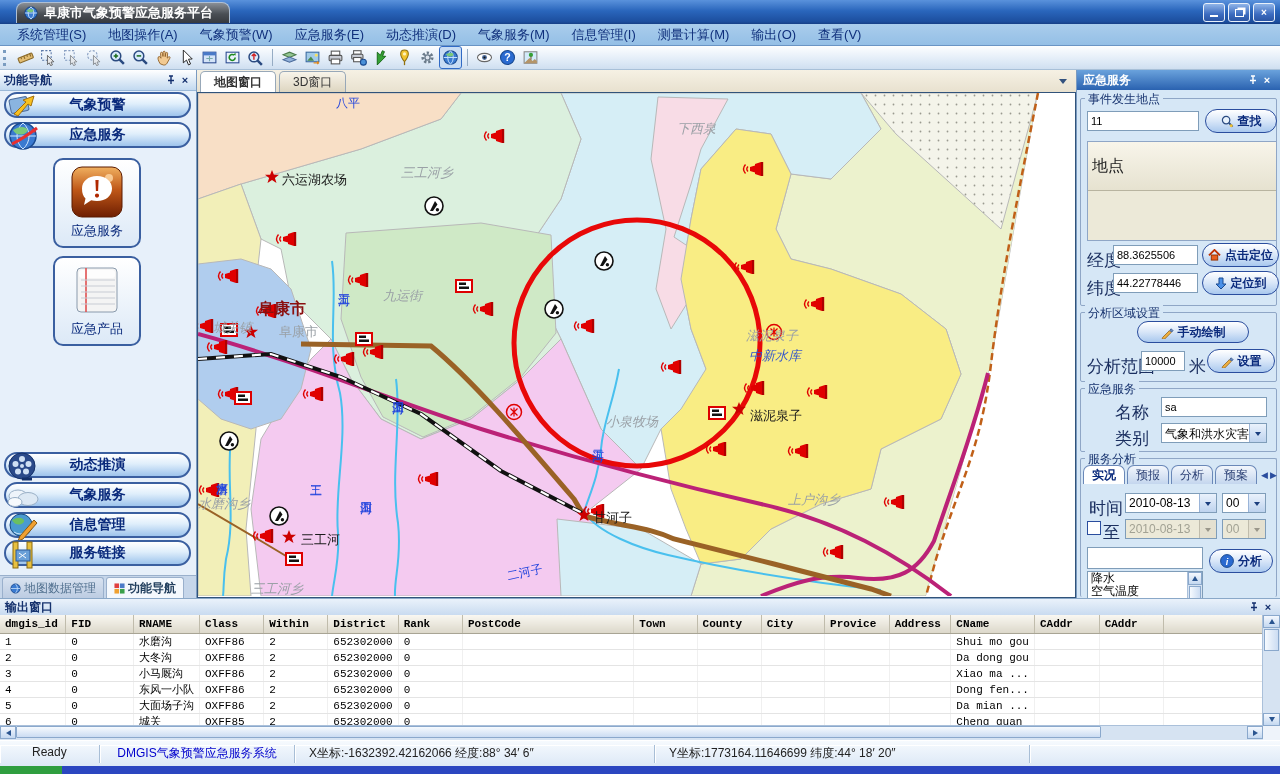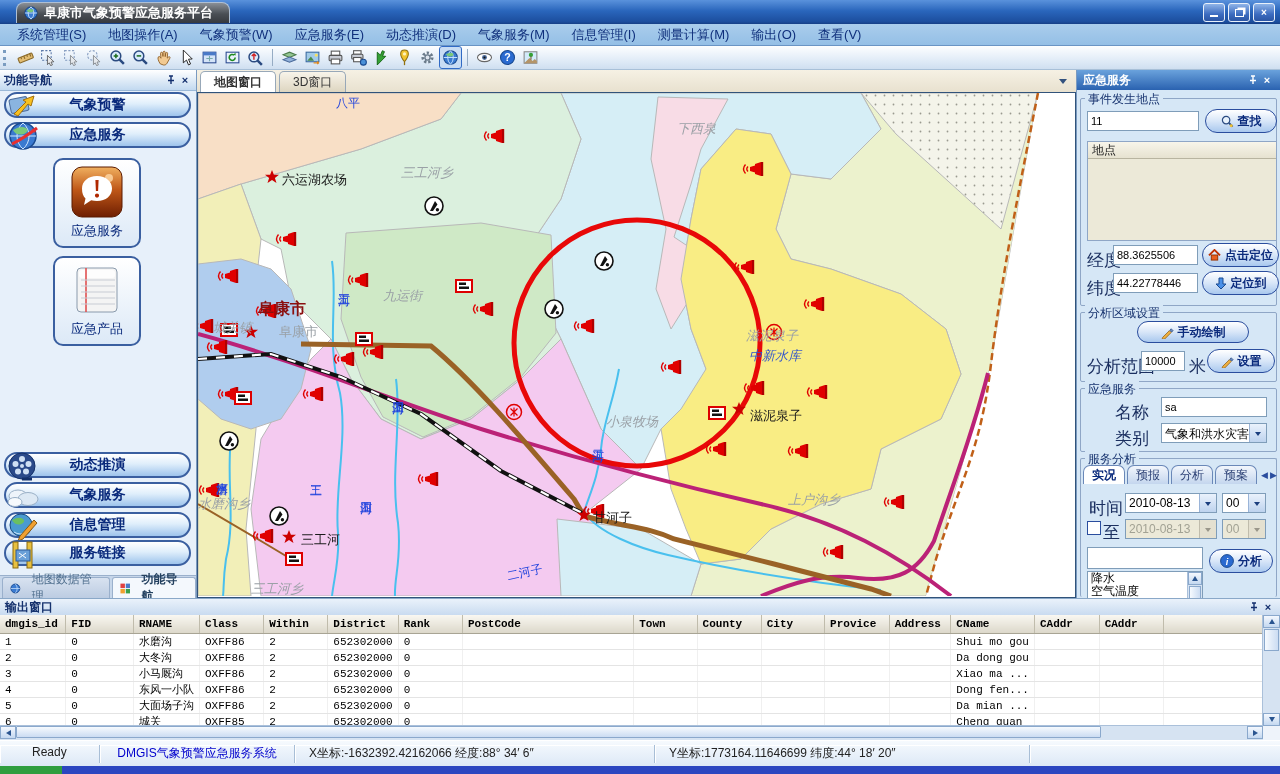--- a/index.html
+++ b/index.html
@@ -36,21 +36,21 @@
   .pane-head .sp{flex:1}
   .hbtn{width:14px;height:14px;display:flex;align-items:center;justify-content:center;color:#132f6e;font-size:11px;font-weight:bold}
   .pill{position:absolute;left:4px;width:187px;height:26px;border:2px solid #3a5fa0;border-radius:14px;box-sizing:border-box;
     background:linear-gradient(180deg,#ffffff,#dfeefb 45%,#9ec4ec);display:flex;align-items:center;justify-content:center;
     color:#0a2a7c;font-weight:bold;font-size:14px}
   .pill .ic{position:absolute;left:0px;top:-4px}
   .bigbtn{position:absolute;left:53px;width:88px;height:90px;border:2px solid #3a5fa0;border-radius:10px;box-sizing:border-box;
     background:linear-gradient(180deg,#ffffff,#dce9f7);display:flex;flex-direction:column;align-items:center;justify-content:center;gap:4px;
     color:#0a2a7c;font-size:13px}
   .side-tabs{position:absolute;bottom:0;left:0;width:100%;height:22px;background:#c6d6ea;border-top:1px solid #9ab0cc;display:flex;align-items:flex-end}
-  .side-tab{height:20px;display:flex;align-items:center;gap:11px;padding:0 7px;font-size:12px;color:#51708f;
+  .side-tab{height:20px;display:flex;align-items:center;gap:3px;padding:0 7px;font-size:12px;color:#51708f;
     background:linear-gradient(180deg,#d8e2f0,#bcCCe2);border:1px solid #9ab0cc;border-bottom:none;border-radius:3px 3px 0 0;margin-left:2px}
   .side-tab.active{background:#f4f8fd;color:#23405f;font-weight:bold}
   
   .mapview{position:absolute;left:197px;top:70px;width:879px;height:528px;background:#efe9da;box-sizing:border-box}
   .map-tabs{height:22px;display:flex;align-items:flex-end;background:linear-gradient(180deg,#f6f1e4,#e8e1cf);border-bottom:1px solid #98a8b8;position:relative}
   .map-tab{height:20px;display:flex;align-items:center;padding:0 13px;font-size:12px;color:#333;margin-left:3px;
     border:1px solid #98a8b8;border-bottom:none;border-radius:5px 5px 0 0;background:linear-gradient(180deg,#f8f4ea,#ddd5c0)}
   .map-tab.active{background:#ffffff;font-weight:bold}
   .map-dd{position:absolute;right:6px;top:4px;width:15px;height:14px;display:flex;align-items:center;justify-content:center}
   .tri-d{width:0;height:0;border:4px solid transparent;border-top:5px solid #33527e;margin-top:4px}
@@ -63,21 +63,21 @@
   .rp-head .hbtn{color:#fff}
   .grp{position:absolute;left:3px;right:3px;border:1px solid #8fa6c6;border-radius:2px}
   .glabel{position:absolute;top:-8px;left:4px;background:#d6e7f6;padding:0 3px;font-size:12px;color:#16326e}
   .xpin{border:1px solid #7f9db9;background:#fff;font-size:11px;padding:1px 3px;box-sizing:border-box;font-family:inherit}
   .xpbtn{position:absolute;border:1px solid #2a4d9e;border-radius:12px;box-sizing:border-box;
     background:linear-gradient(180deg,#ffffff,#d8e6f8 50%,#a9c8ee);color:#0a2a7c;font-weight:bold;font-size:12px;
     display:flex;align-items:center;justify-content:center;gap:4px}
   .lbl{position:absolute;font-size:17px;color:#1b2f60;white-space:nowrap}
   .listpane{position:absolute;border:1px solid #8fa6c6;background:#ece9d8}
   .listpane .lph{height:16px;background:linear-gradient(180deg,#f8f5ea,#e6e2d0);border-bottom:1px solid #b8b4a0;
-    font-size:12px;padding:0 4px;color:#222;display:flex;align-items:center}
+    font-size:16px;padding:16px 4px;color:#222;display:flex;align-items:center}
   .xpsel{position:absolute;display:flex;border:1px solid #7f9db9;background:#fff;height:20px;box-sizing:border-box;font-size:12px}
   .xpsel .val{flex:1;padding:2px 3px;overflow:hidden;white-space:nowrap}
   .xpsel .db{width:16px;background:linear-gradient(180deg,#eaf2fc,#bed3ee);border-left:1px solid #9ab4d8;display:flex;align-items:center;justify-content:center}
   .xpsel .db::after{content:"";width:0;height:0;border:3.5px solid transparent;border-top:4.5px solid #1b3f7e;margin-top:4px}
   .xpsel.disabled{background:#ece9d8;color:#a2a294}
   .xpsel.disabled .db{background:#e4e0d0;border-left-color:#c0bcac}
   .xpsel.disabled .db::after{border-top-color:#9a968a}
   .cb{position:absolute;width:12px;height:12px;border:1px solid #2a4d9e;background:#fff}
   .svtabs{position:absolute;display:flex;align-items:center}
   .svtab{height:18px;padding:0 8px;display:flex;align-items:center;font-size:12px;color:#2a3f74;margin-right:2px;

